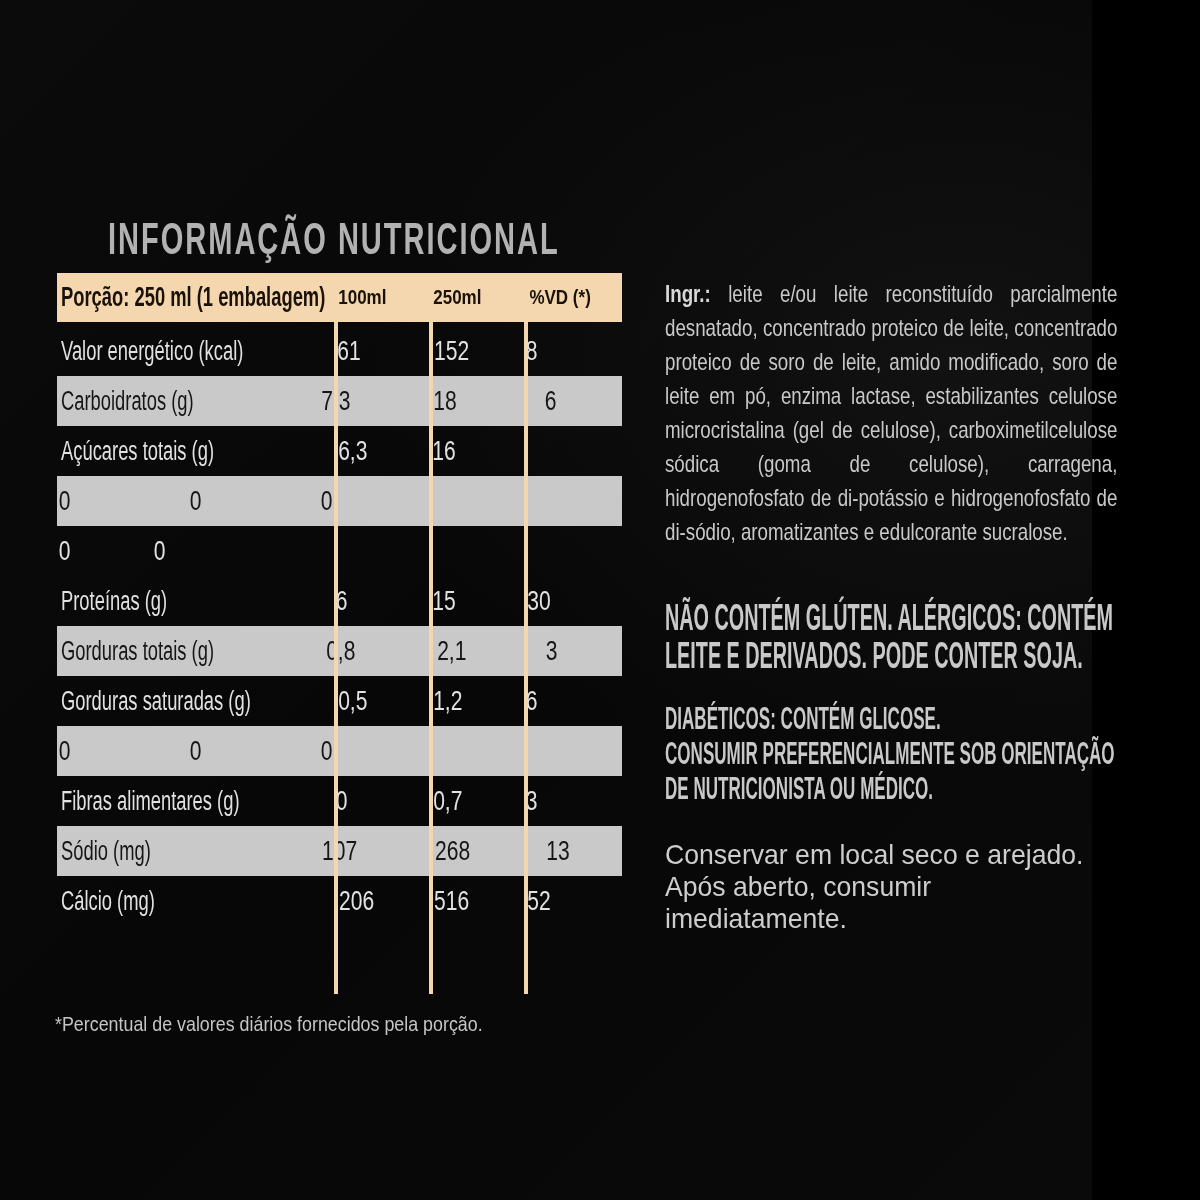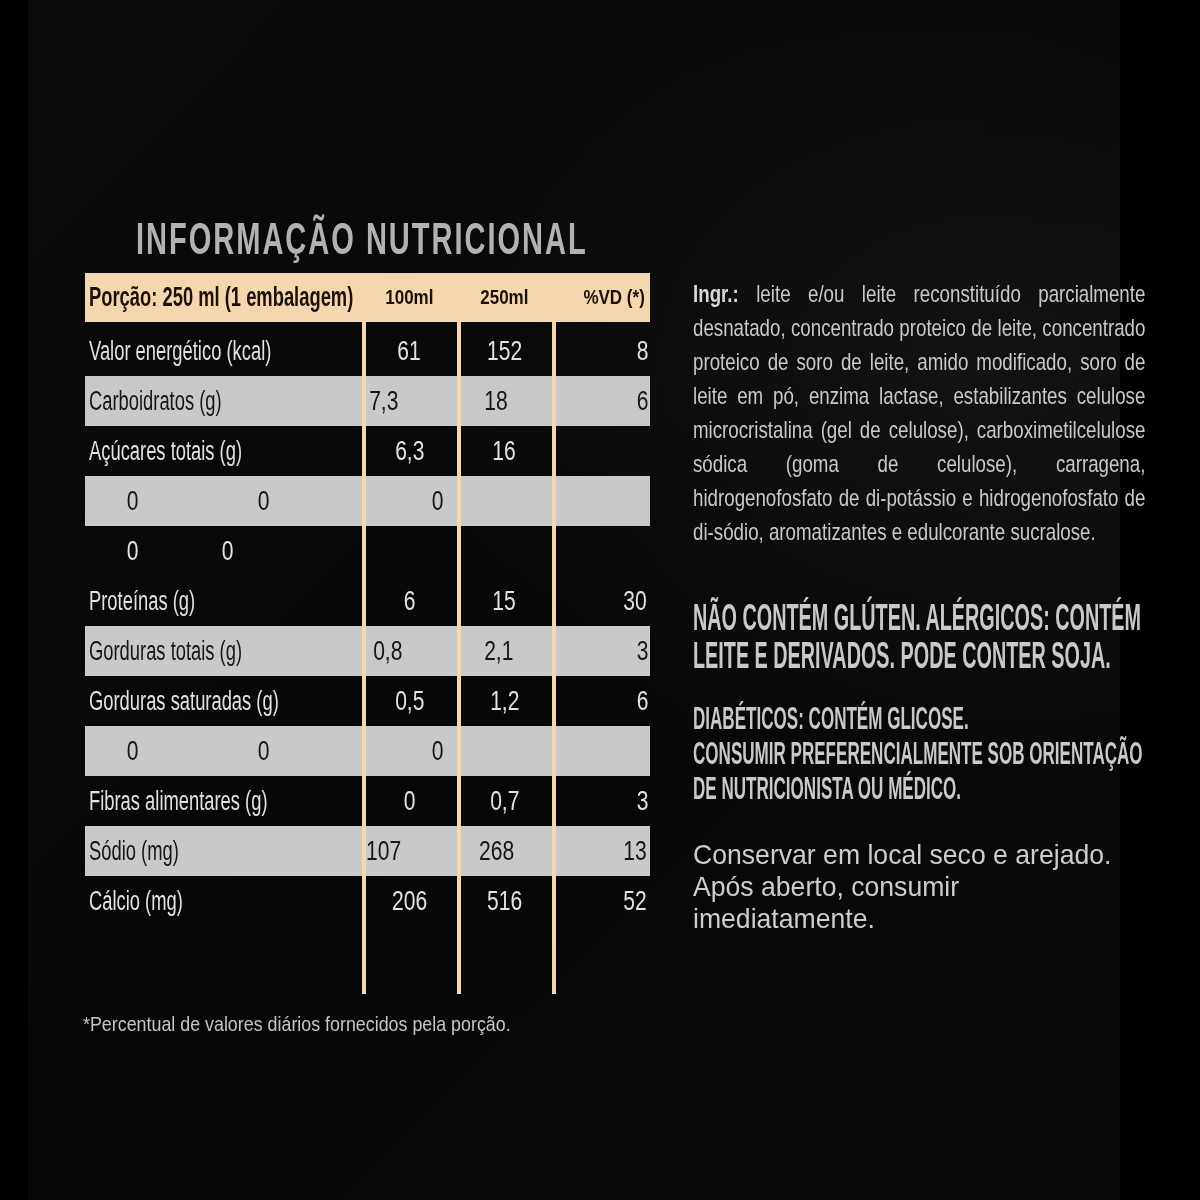--- a/index.html
+++ b/index.html
@@ -6,42 +6,41 @@
   body {
     width:1200px; height:1200px; overflow:hidden;
     font-family:"Liberation Sans", sans-serif;
   }
   .canvas {
     position:relative; width:1092px; height:1200px;
     background:
       radial-gradient(90% 60% at 88% 30%, #121212 0%, rgba(10,10,10,0) 60%),
       linear-gradient(135deg, #0b0b0b 0%, #070707 50%, #0a0a0a 100%);
     background-color:var(--bg,#080808);
-    margin-left:28px;
   }
 
   
   .title {
     position:absolute; left:108px; top:214px; margin:0;
     font-size:44px; font-weight:bold; letter-spacing:3px;
     color:var(--title,#b2b2b2);
     white-space:nowrap; width:700px;
     transform:scaleX(.66); transform-origin:0 0;
   }
 
   
   .ntable { position:absolute; left:57px; top:273px; width:565px; }
   .thead {
     height:49px; background:var(--peach,#F4D6AF);
     display:flex; align-items:center; color:#1a1208; margin-bottom:4px;
   }
   .c  { box-sizing:border-box; }
   .c0 { width:277px; padding-left:4px; }
-  .c1, .c2 { width:95px; text-align:center; }
-  .c3 { width:98px; text-align:right; }
+  .c1, .c2 { width:95px; }
+  .c3 { width:98px; text-align:left; }
 
   .sq-port {
     display:inline-block; font-size:27px; font-weight:bold;
     transform:scaleX(.68); transform-origin:0 50%; white-space:nowrap;
   }
   .sq-colhead {
     display:inline-block; font-size:20px; font-weight:bold;
     transform:scaleX(.85); transform-origin:50% 50%; white-space:nowrap;
   }
 

